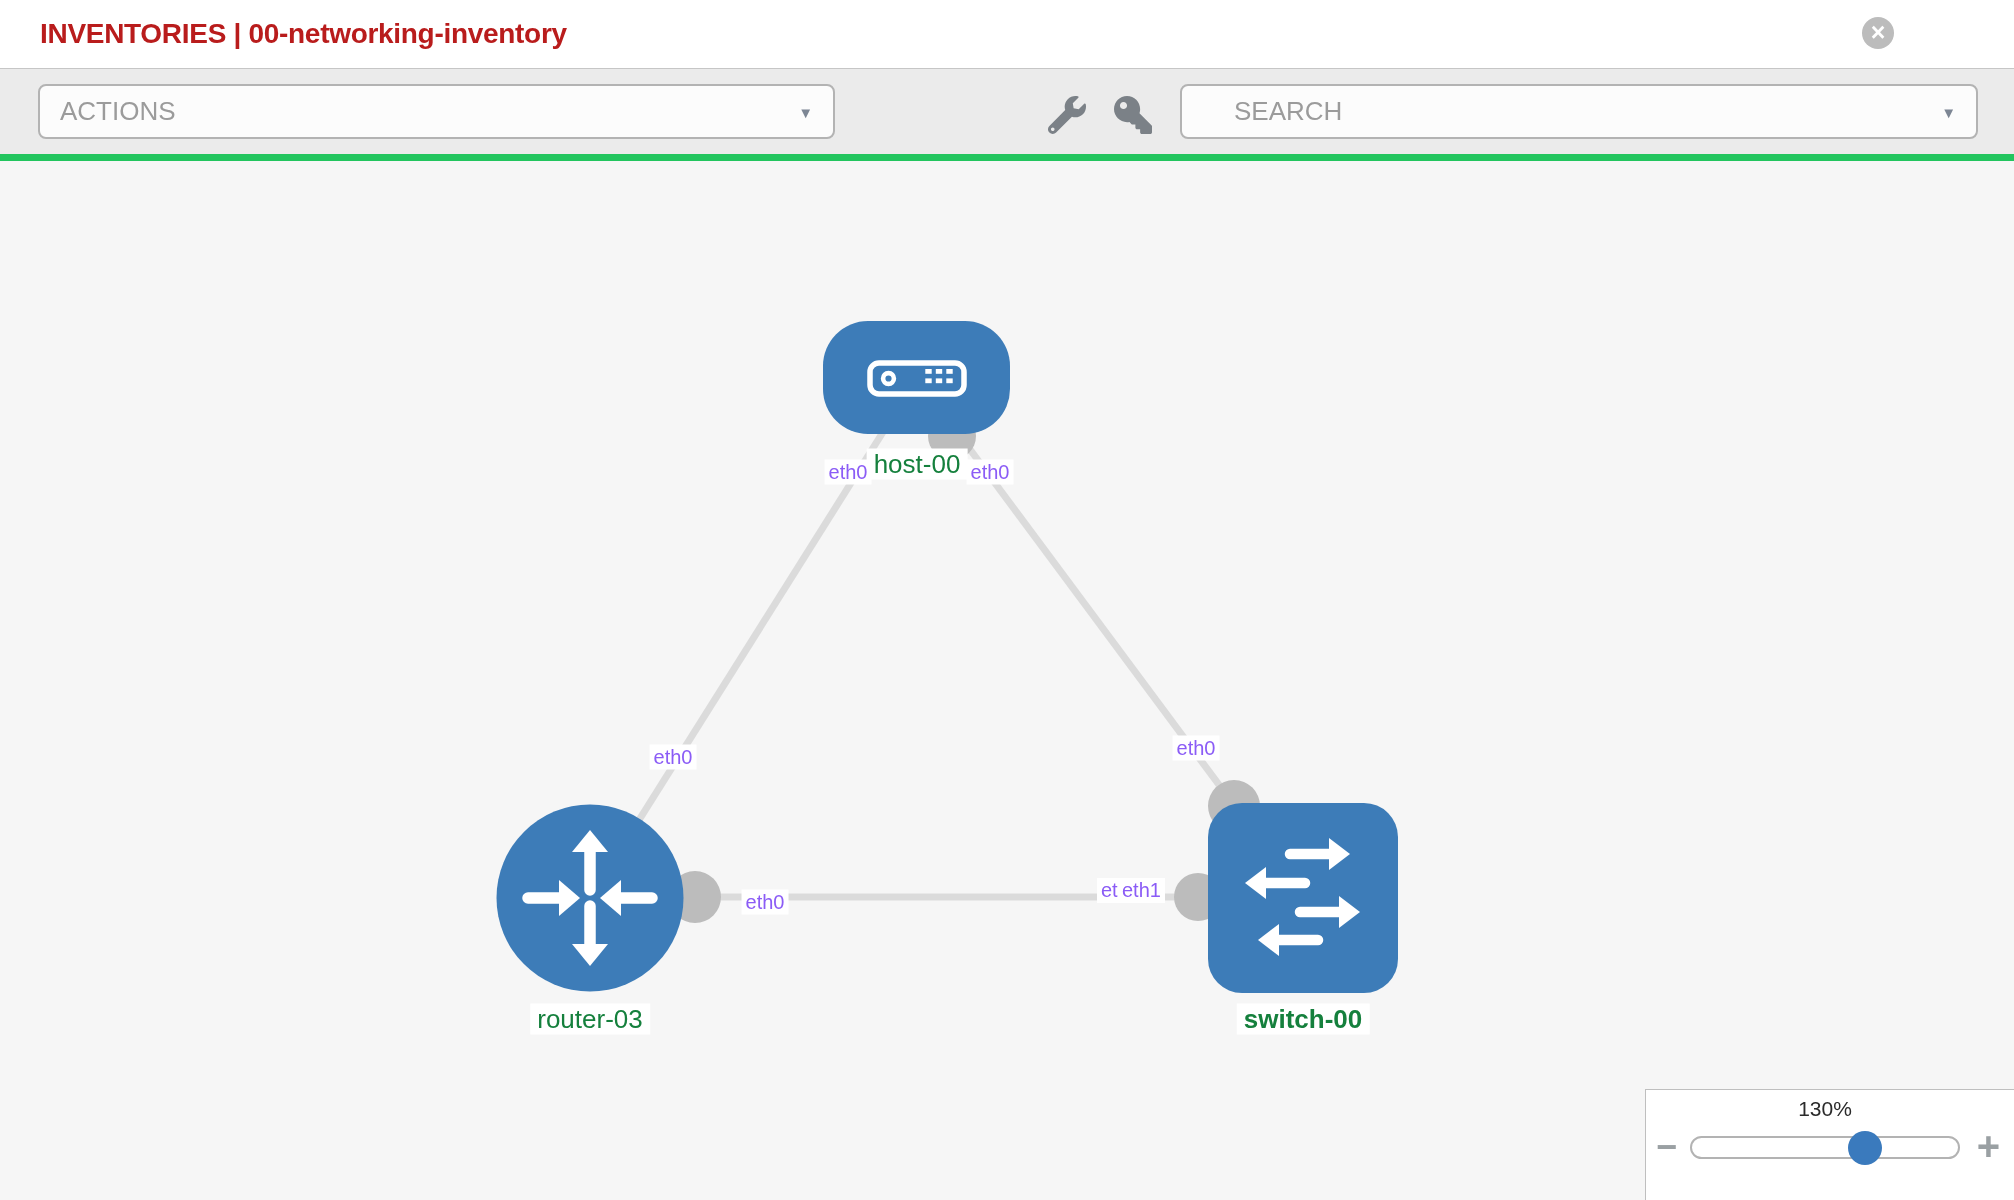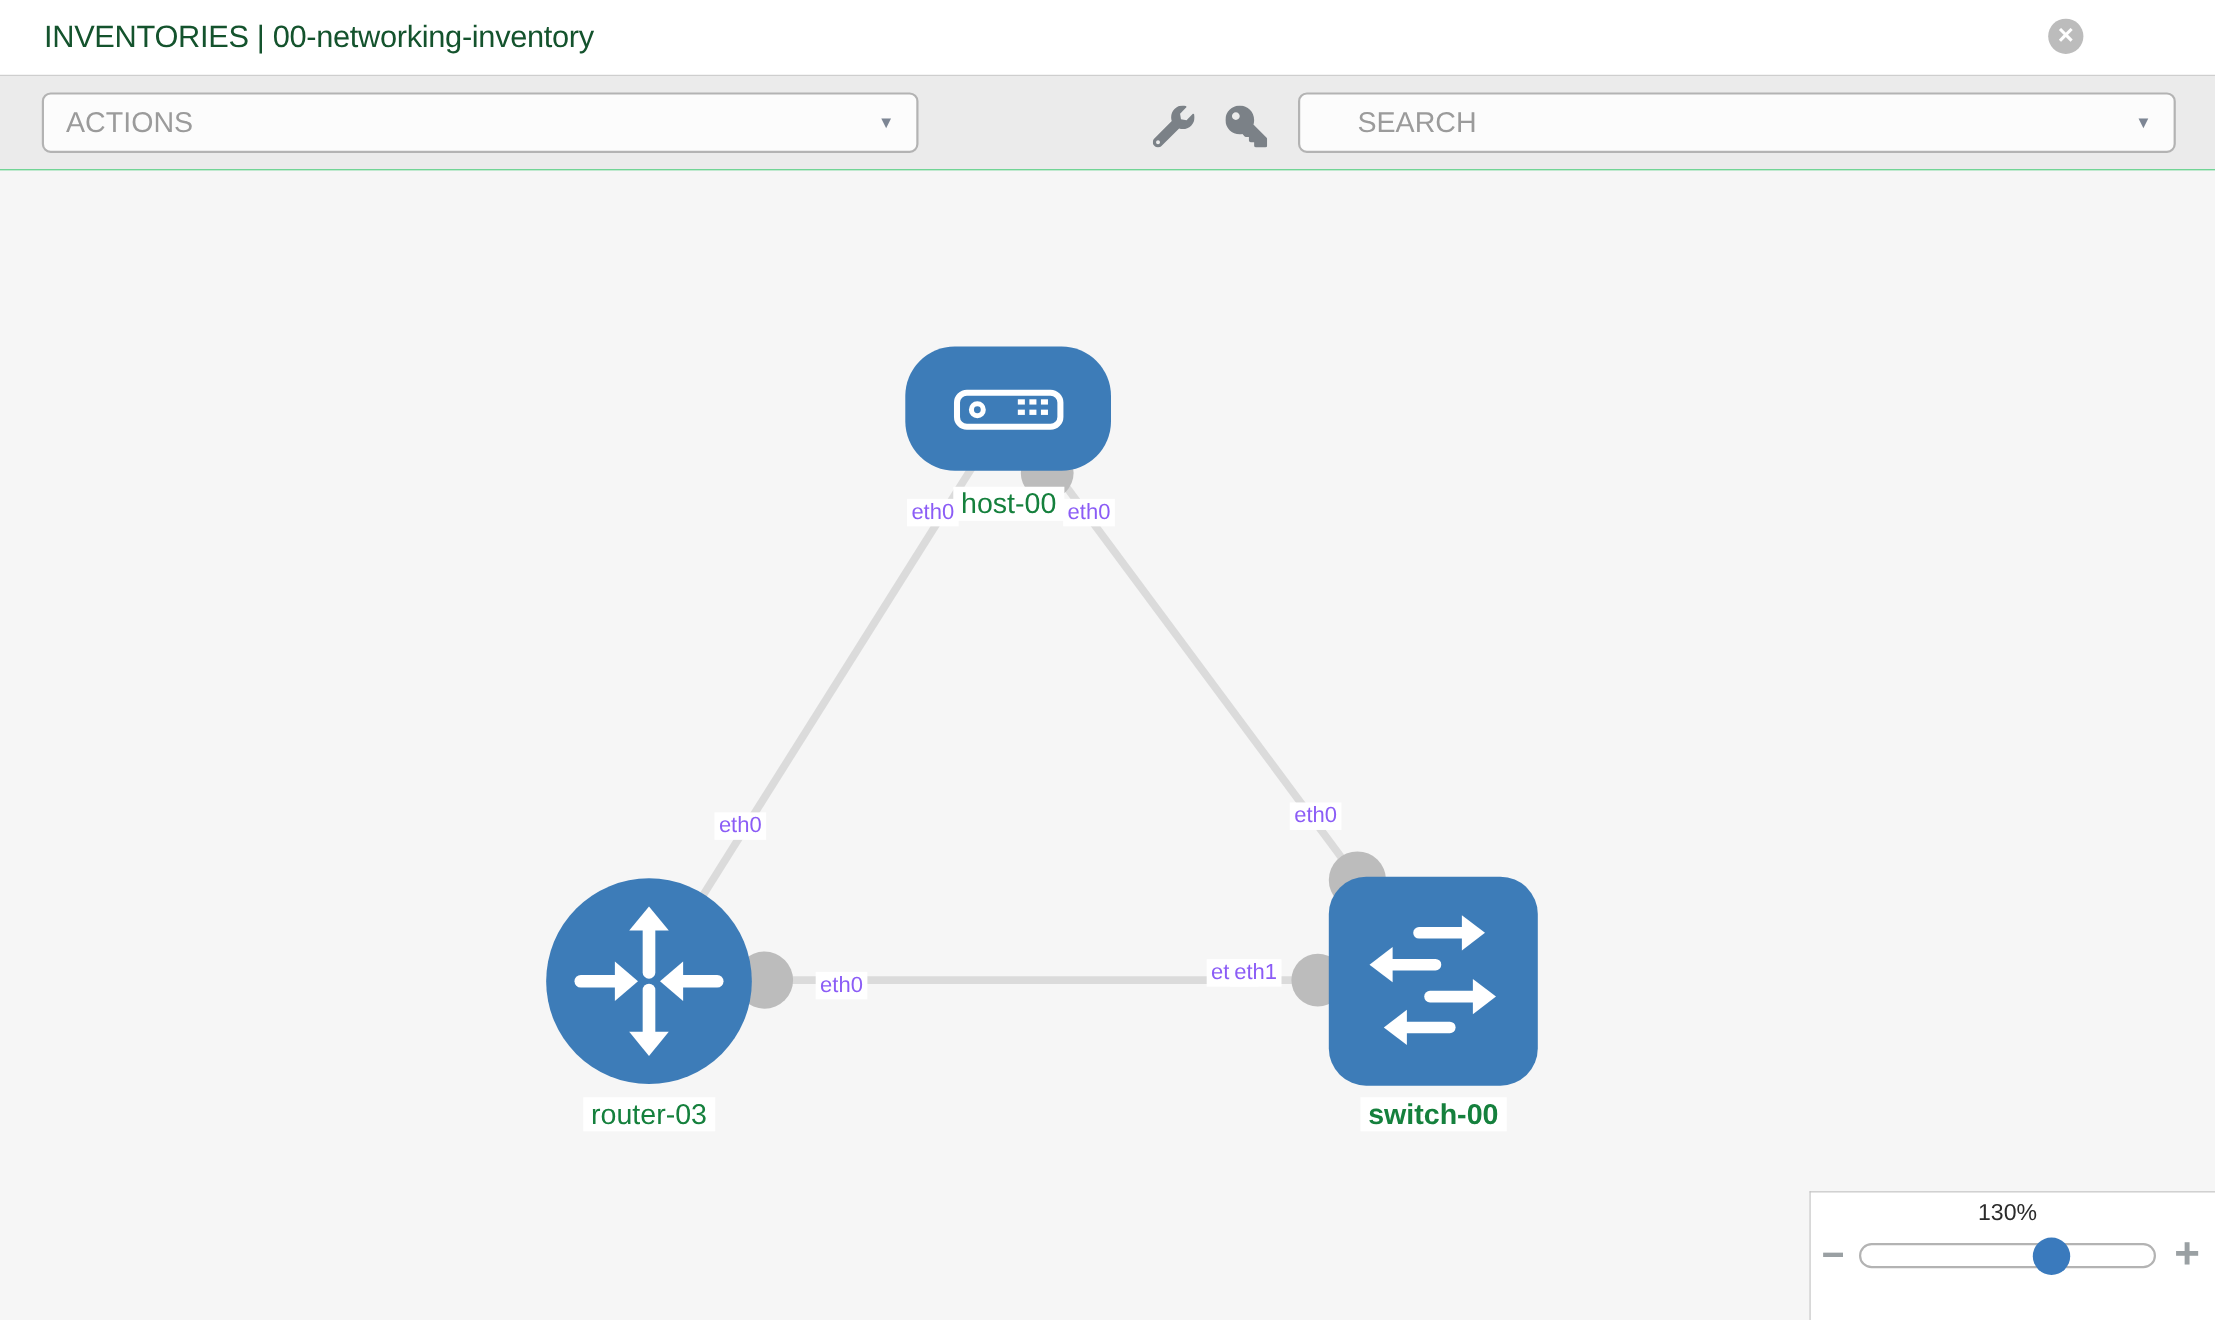--- a/index.html
+++ b/index.html
@@ -3,25 +3,25 @@
 <meta charset="utf-8">
 <style>
   html,body{margin:0;padding:0;}
   body{
     width:2014px;height:1200px;overflow:hidden;background:#ffffff;
     font-family:"Liberation Sans", sans-serif;
     -webkit-font-smoothing:antialiased;
   }
   
   .hdr{height:68px;background:#fff;border-bottom:1px solid #c6c6c6;position:relative;}
-  .hdr-title{position:absolute;left:40px;top:0;line-height:68px;font-size:28px;font-weight:normal;color:#14532d;letter-spacing:-0.3px;}
+  .hdr-title{position:absolute;left:40px;top:0;line-height:68px;font-size:28px;font-weight:bold;color:#b91c1c;letter-spacing:-0.3px;}
   .close-btn{position:absolute;left:1862px;top:17px;width:32px;height:32px;border-radius:50%;
     background:#bcbcbc;color:#fff;font-size:25px;font-weight:bold;text-align:center;line-height:30px;cursor:pointer;}
   
-  .toolbar{height:85px;background:#ebebeb;border-bottom:1px solid #22c55e;position:relative;}
+  .toolbar{height:85px;background:#ebebeb;border-bottom:7px solid #22c55e;position:relative;}
   .dropdown{position:absolute;top:15px;height:55px;background:#fcfcfc;border:2px solid #b3b3b3;border-radius:8px;box-sizing:border-box;cursor:pointer;}
   .dropdown .lbl{display:block;font-size:26px;color:#9b9b9b;line-height:51px;padding-left:20px;}
   .dropdown .caret{position:absolute;right:20px;top:50%;transform:translateY(-50%);font-size:15px;color:#7d8694;}
   .dd-actions{left:38px;width:797px;}
   .dd-search{left:1180px;width:798px;padding-left:32px;}
   .toolicon{position:absolute;top:27px;width:38px;height:38px;cursor:pointer;}
   .ti-wrench{left:1048px;}
   .ti-key{left:1114px;}
   
   .canvas{position:relative;height:1045px;background:#f6f6f6;overflow:hidden;}

